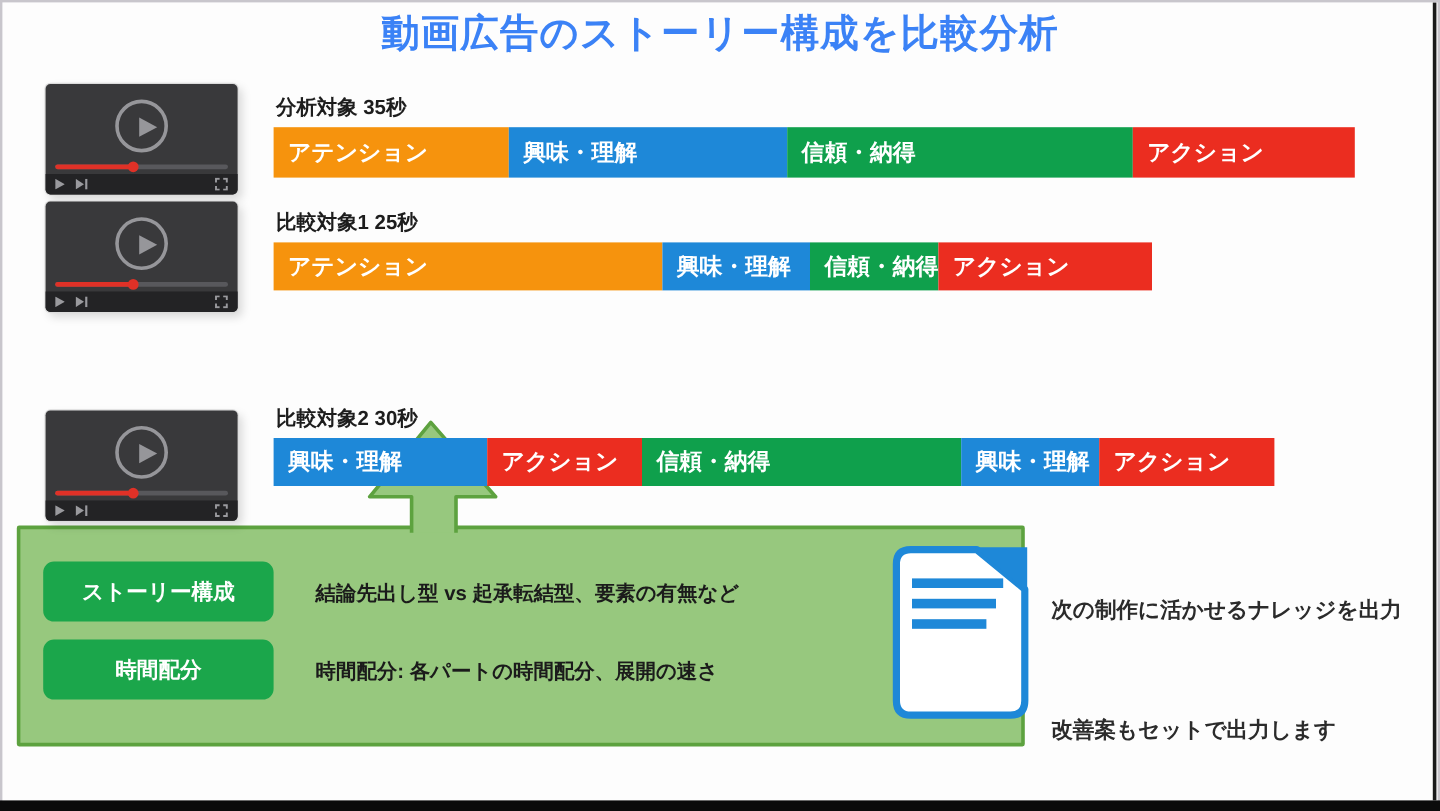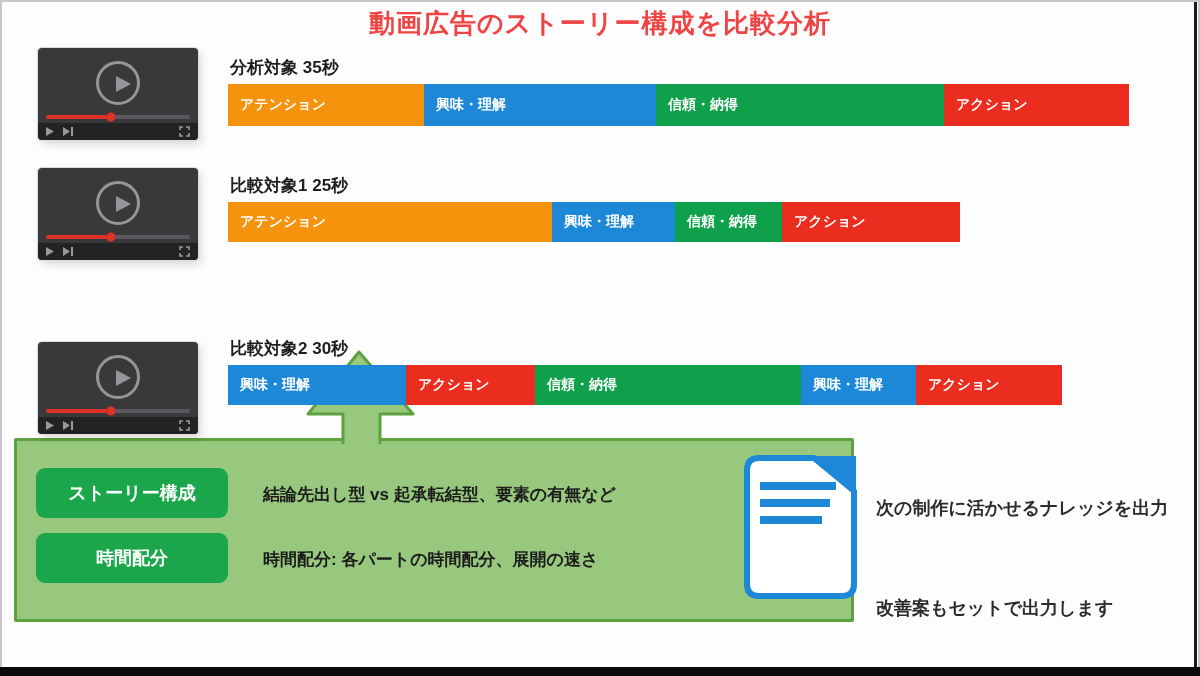--- a/index.html
+++ b/index.html
@@ -7,31 +7,31 @@
     position:relative; width:1200px; height:676px; background:#fdfdfd;
     overflow:hidden; font-family:"Liberation Sans","DejaVu Sans",sans-serif;
   }
   
   .frame-border { position:absolute; inset:0; border:2px solid #c8c6cc; border-bottom:none; pointer-events:none; z-index:12; }
   .right-edge { position:absolute; right:3px; top:2px; bottom:9px; width:3px; background:#1a1a1a; z-index:11; }
   .bottom-bar { position:absolute; left:0; right:0; bottom:0; height:9px; background:#0b0b0b; z-index:12; }
 
   .title {
     position:absolute; top:6px; left:0; right:0; text-align:center;
-    font-size:26px; font-weight:bold; color:#ef4444; letter-spacing:1px; z-index:5;
+    font-size:32px; font-weight:bold; color:#3b82f6; letter-spacing:1px; z-index:5;
   }
 
   
   #rows { position:absolute; inset:0; z-index:3; }
   .row { position:absolute; left:0; width:1200px; height:132px; }
   .bar-label { position:absolute; left:230px; font-size:17px; font-weight:bold; color:#1d1d1d; white-space:nowrap; }
   .bar { position:absolute; left:228px; display:flex; }
   .seg {
     display:flex; align-items:center; padding-left:12px; box-sizing:border-box;
-    color:#fff; font-weight:bold; font-size:14px; white-space:nowrap; overflow:hidden;
+    color:#fff; font-weight:bold; font-size:19px; white-space:nowrap; overflow:hidden;
   }
 
   
   .thumb {
     position:absolute; left:38px; top:0; width:160px; height:92px;
     background:#39393b; border-radius:4px;
     box-shadow:0 0 0 1px #dcdcdc, 3px 4px 8px rgba(0,0,0,.15);
   }
   .play-ring {
     position:absolute; left:58px; top:13px; width:44px; height:44px;
@@ -72,21 +72,21 @@
   .note-1 { top:496px; } .note-2 { top:560px;margin-top:36px; }
 </style>
 </head>
 <body>
 
 <div id="stage">
 
   <div class="title">動画広告のストーリー構成を比較分析</div>
 
   <div id="rows">
-  <div class="row" style="top: 48px;">
+  <div class="row" style="top: 70px;">
     <div class="thumb">
       <div class="play-ring">
         <div class="play-tri"></div>
       </div>
       <div class="progress-track">
         <div class="progress-fill"></div>
         <div class="progress-dot"></div>
       </div>
       <div class="controls">
         <span class="ctrl">

